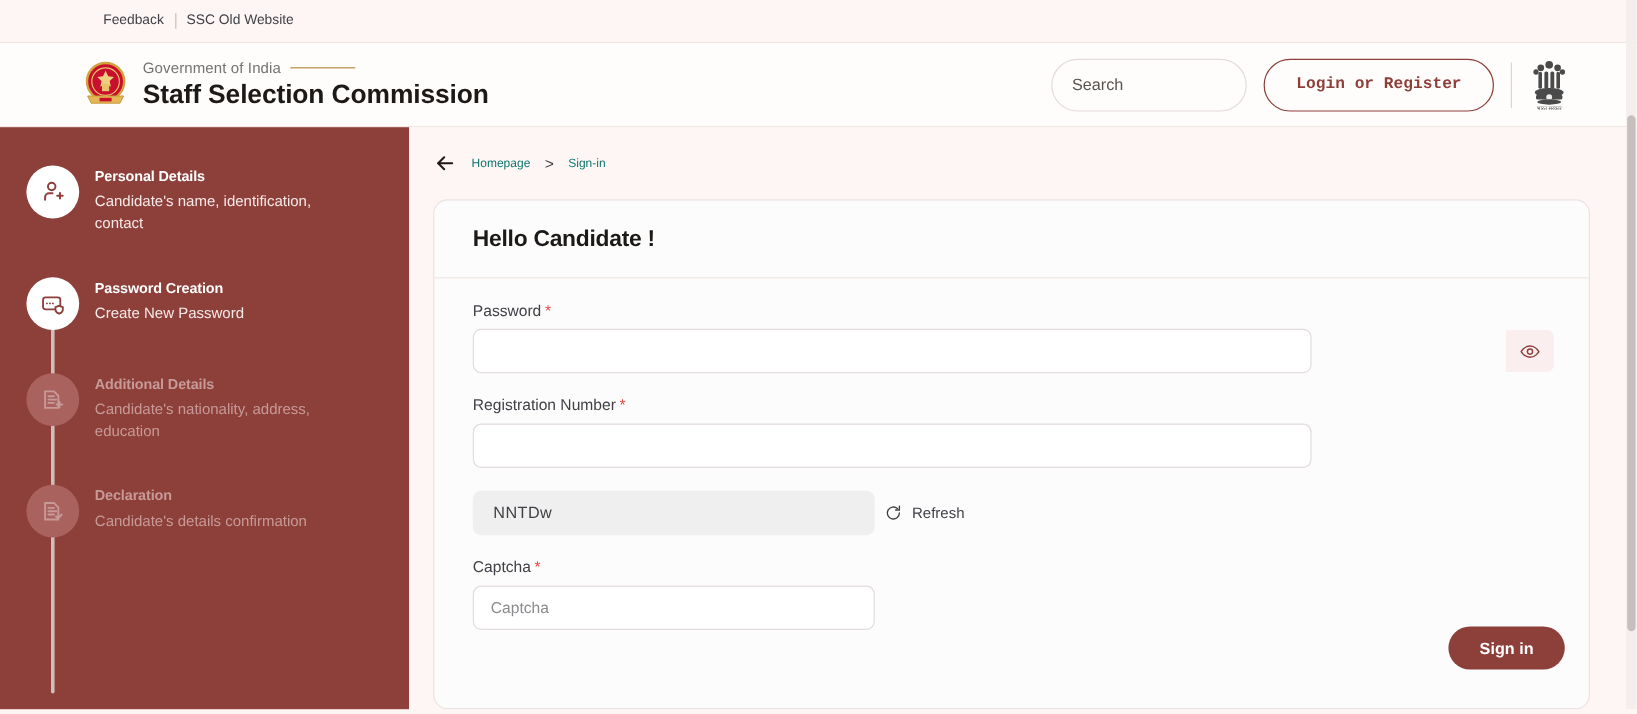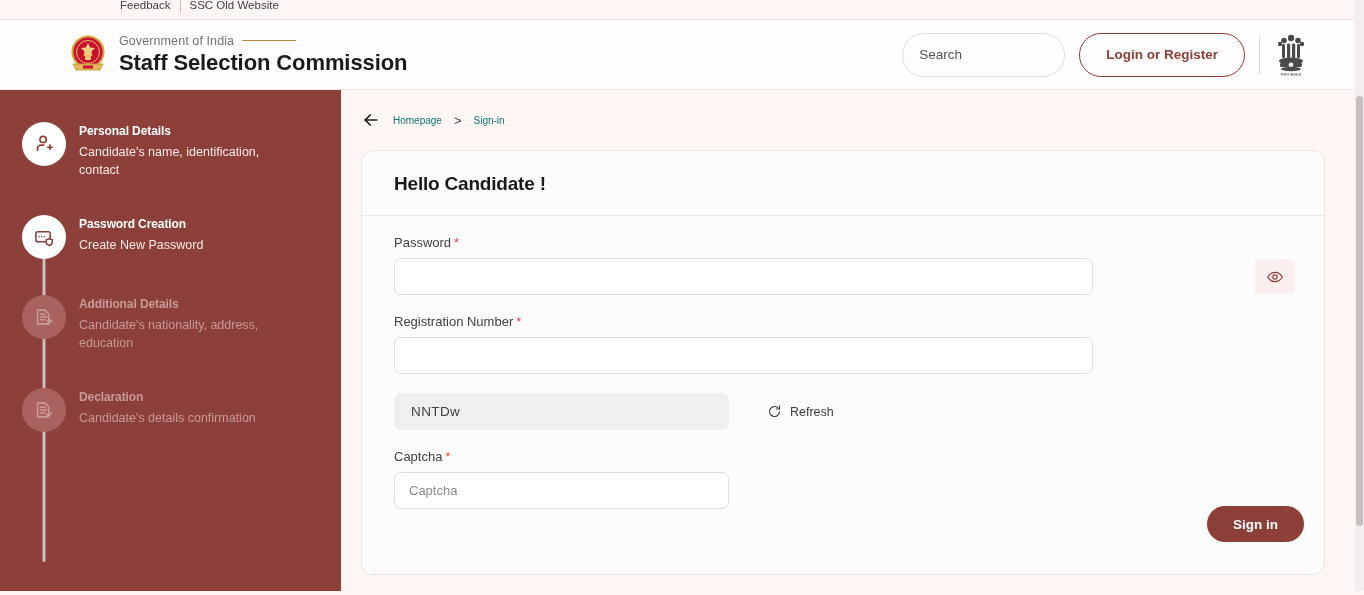--- a/index.html
+++ b/index.html
@@ -7,25 +7,25 @@
     width: 1364px;
     height: 595px;
     overflow: hidden;
     font-family: "Liberation Sans", sans-serif;
     background: #fdf6f4;
   }
   .page { position: relative; width: 1364px; height: 595px; background: #fdf6f4; }
 
   
   .utilbar {
-    height: 20px;
+    height: 36px;
     background: #fdf6f4;
     display: flex;
-    align-items: flex-start;
-    padding-left: 120px;
+    align-items: center;
+    padding-left: 86px;
     border-bottom: 1px solid #ece2df;
   }
   .utilbar a {
     font-size: 11.5px;
     color: #3f3f46;
     text-decoration: none;
     line-height: 1;
   }
   .utilbar .divider {
     width: 1px; height: 13px; background: #c9bfbc; margin: 0 9px;
@@ -59,21 +59,21 @@
     width: 163px;
   }
   .search-box input {
     border: none; outline: none; background: transparent; flex: 1;
     font-family: "Liberation Sans", sans-serif; font-size: 13.5px; color: #3f3f46;
   }
   .search-box input::placeholder { color: #57534e; }
   .login-btn {
     height: 44px; padding: 0 26px; border: 1.4px solid #8d3f3a; border-radius: 24px;
     background: #fffdfc; color: #8d3f3a; font-size: 13.5px; font-weight: bold;
-    font-family: Liberation Sans, sans-serif; cursor: pointer; white-space: nowrap;
+    font-family: Liberation Mono, monospace; cursor: pointer; white-space: nowrap;
   }
   .emblem-sep { width: 1px; height: 38px; background: #ded3d0; }
   .india-emblem { width: 34px; height: 46px; flex: none; }
 
   
   .body-wrap { display: flex; height: 501px; }
 
   
   .sidebar {
     width: 341px; flex: none; background: #8d3f3a; position: relative;
@@ -130,21 +130,21 @@
   }
   .text-input::placeholder { color: #8b8b8f; }
   .pw-input { padding-right: 52px; }
   .eye-btn {
     position: absolute; right: 1px; top: 1px; width: 40px; height: 35px;
     background: #fbeeee; border: none; border-top-right-radius: 6px;
     border-bottom-right-radius: 6px; cursor: pointer;
     display: flex; align-items: center; justify-content: center;
   }
 
-  .captcha-row { display: flex; align-items: center; gap: 38px; margin-top: 19px; }
+  .captcha-row { display: flex; align-items: center; gap: 8px; margin-top: 19px; }
   .captcha-box {
     width: 335px; height: 37px; background: #efefef; border-radius: 7px;
     display: flex; align-items: center; padding: 0 17px;
     font-size: 13.5px; color: #3f3f46; letter-spacing: .4px;
   }
   .refresh-btn {
     display: flex; align-items: center; gap: 8px; background: none; border: none;
     cursor: pointer; font-family: "Liberation Sans", sans-serif;
     font-size: 12.5px; color: #3f3f46;
   }

